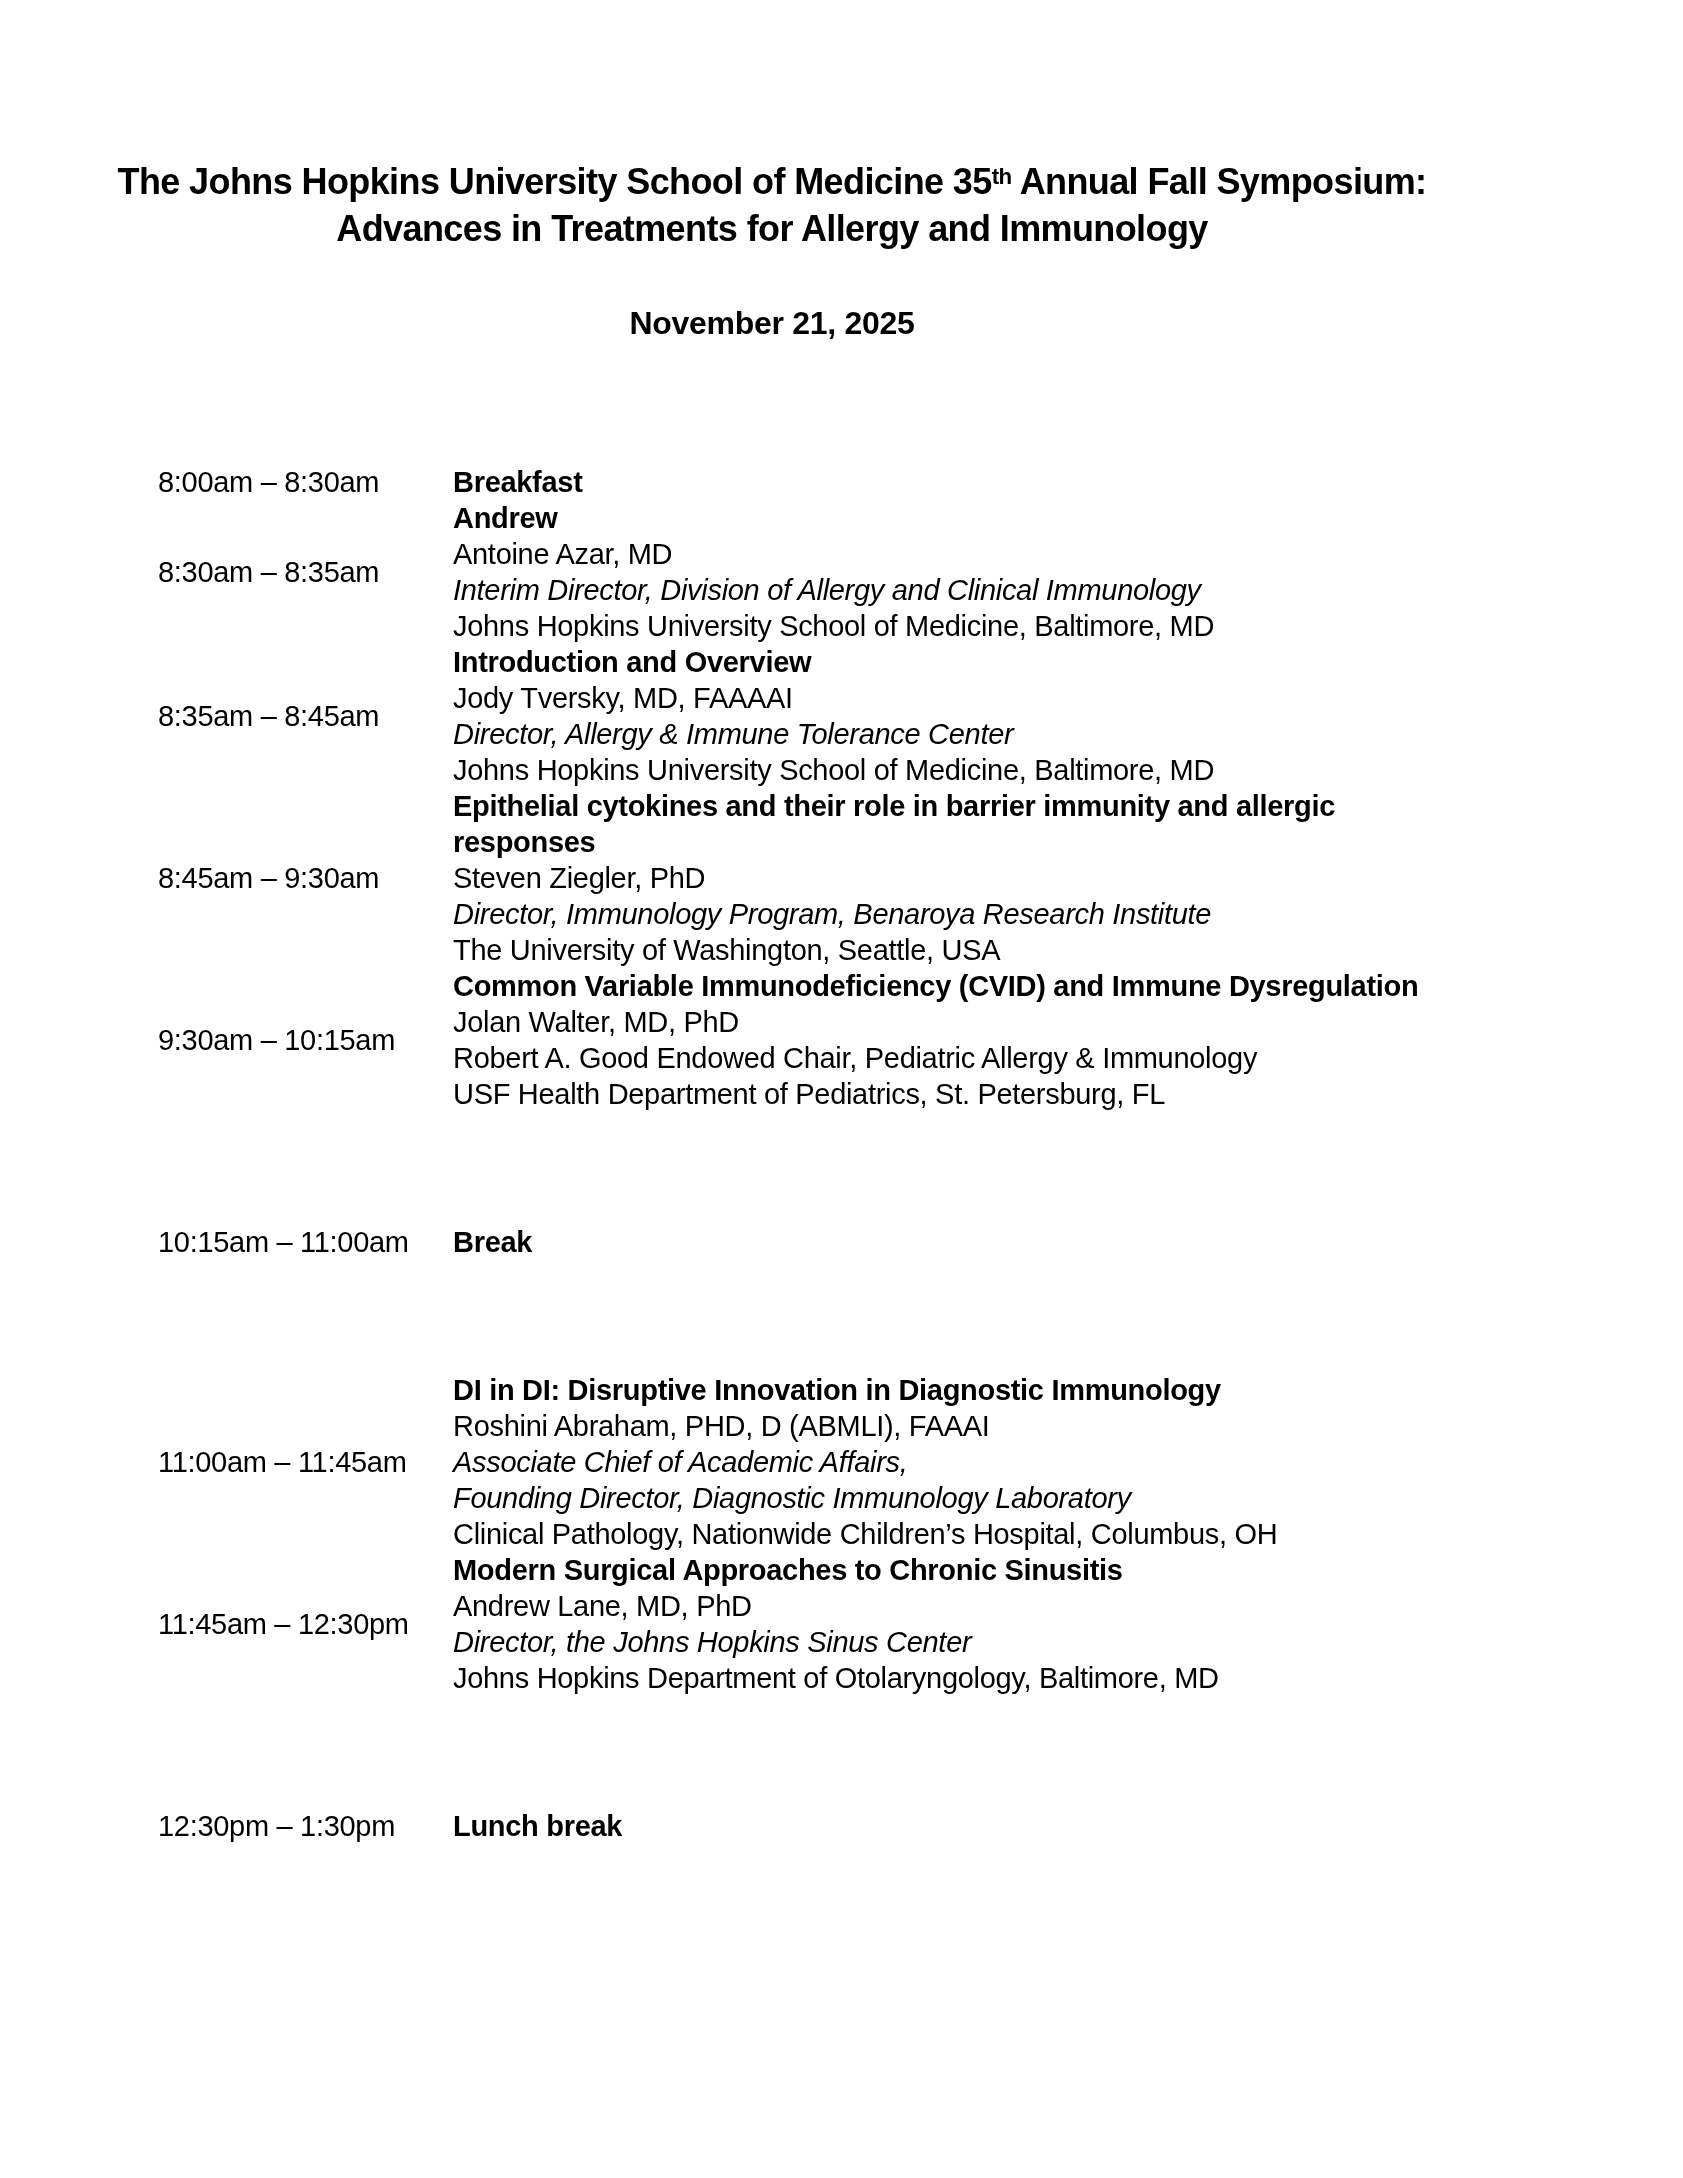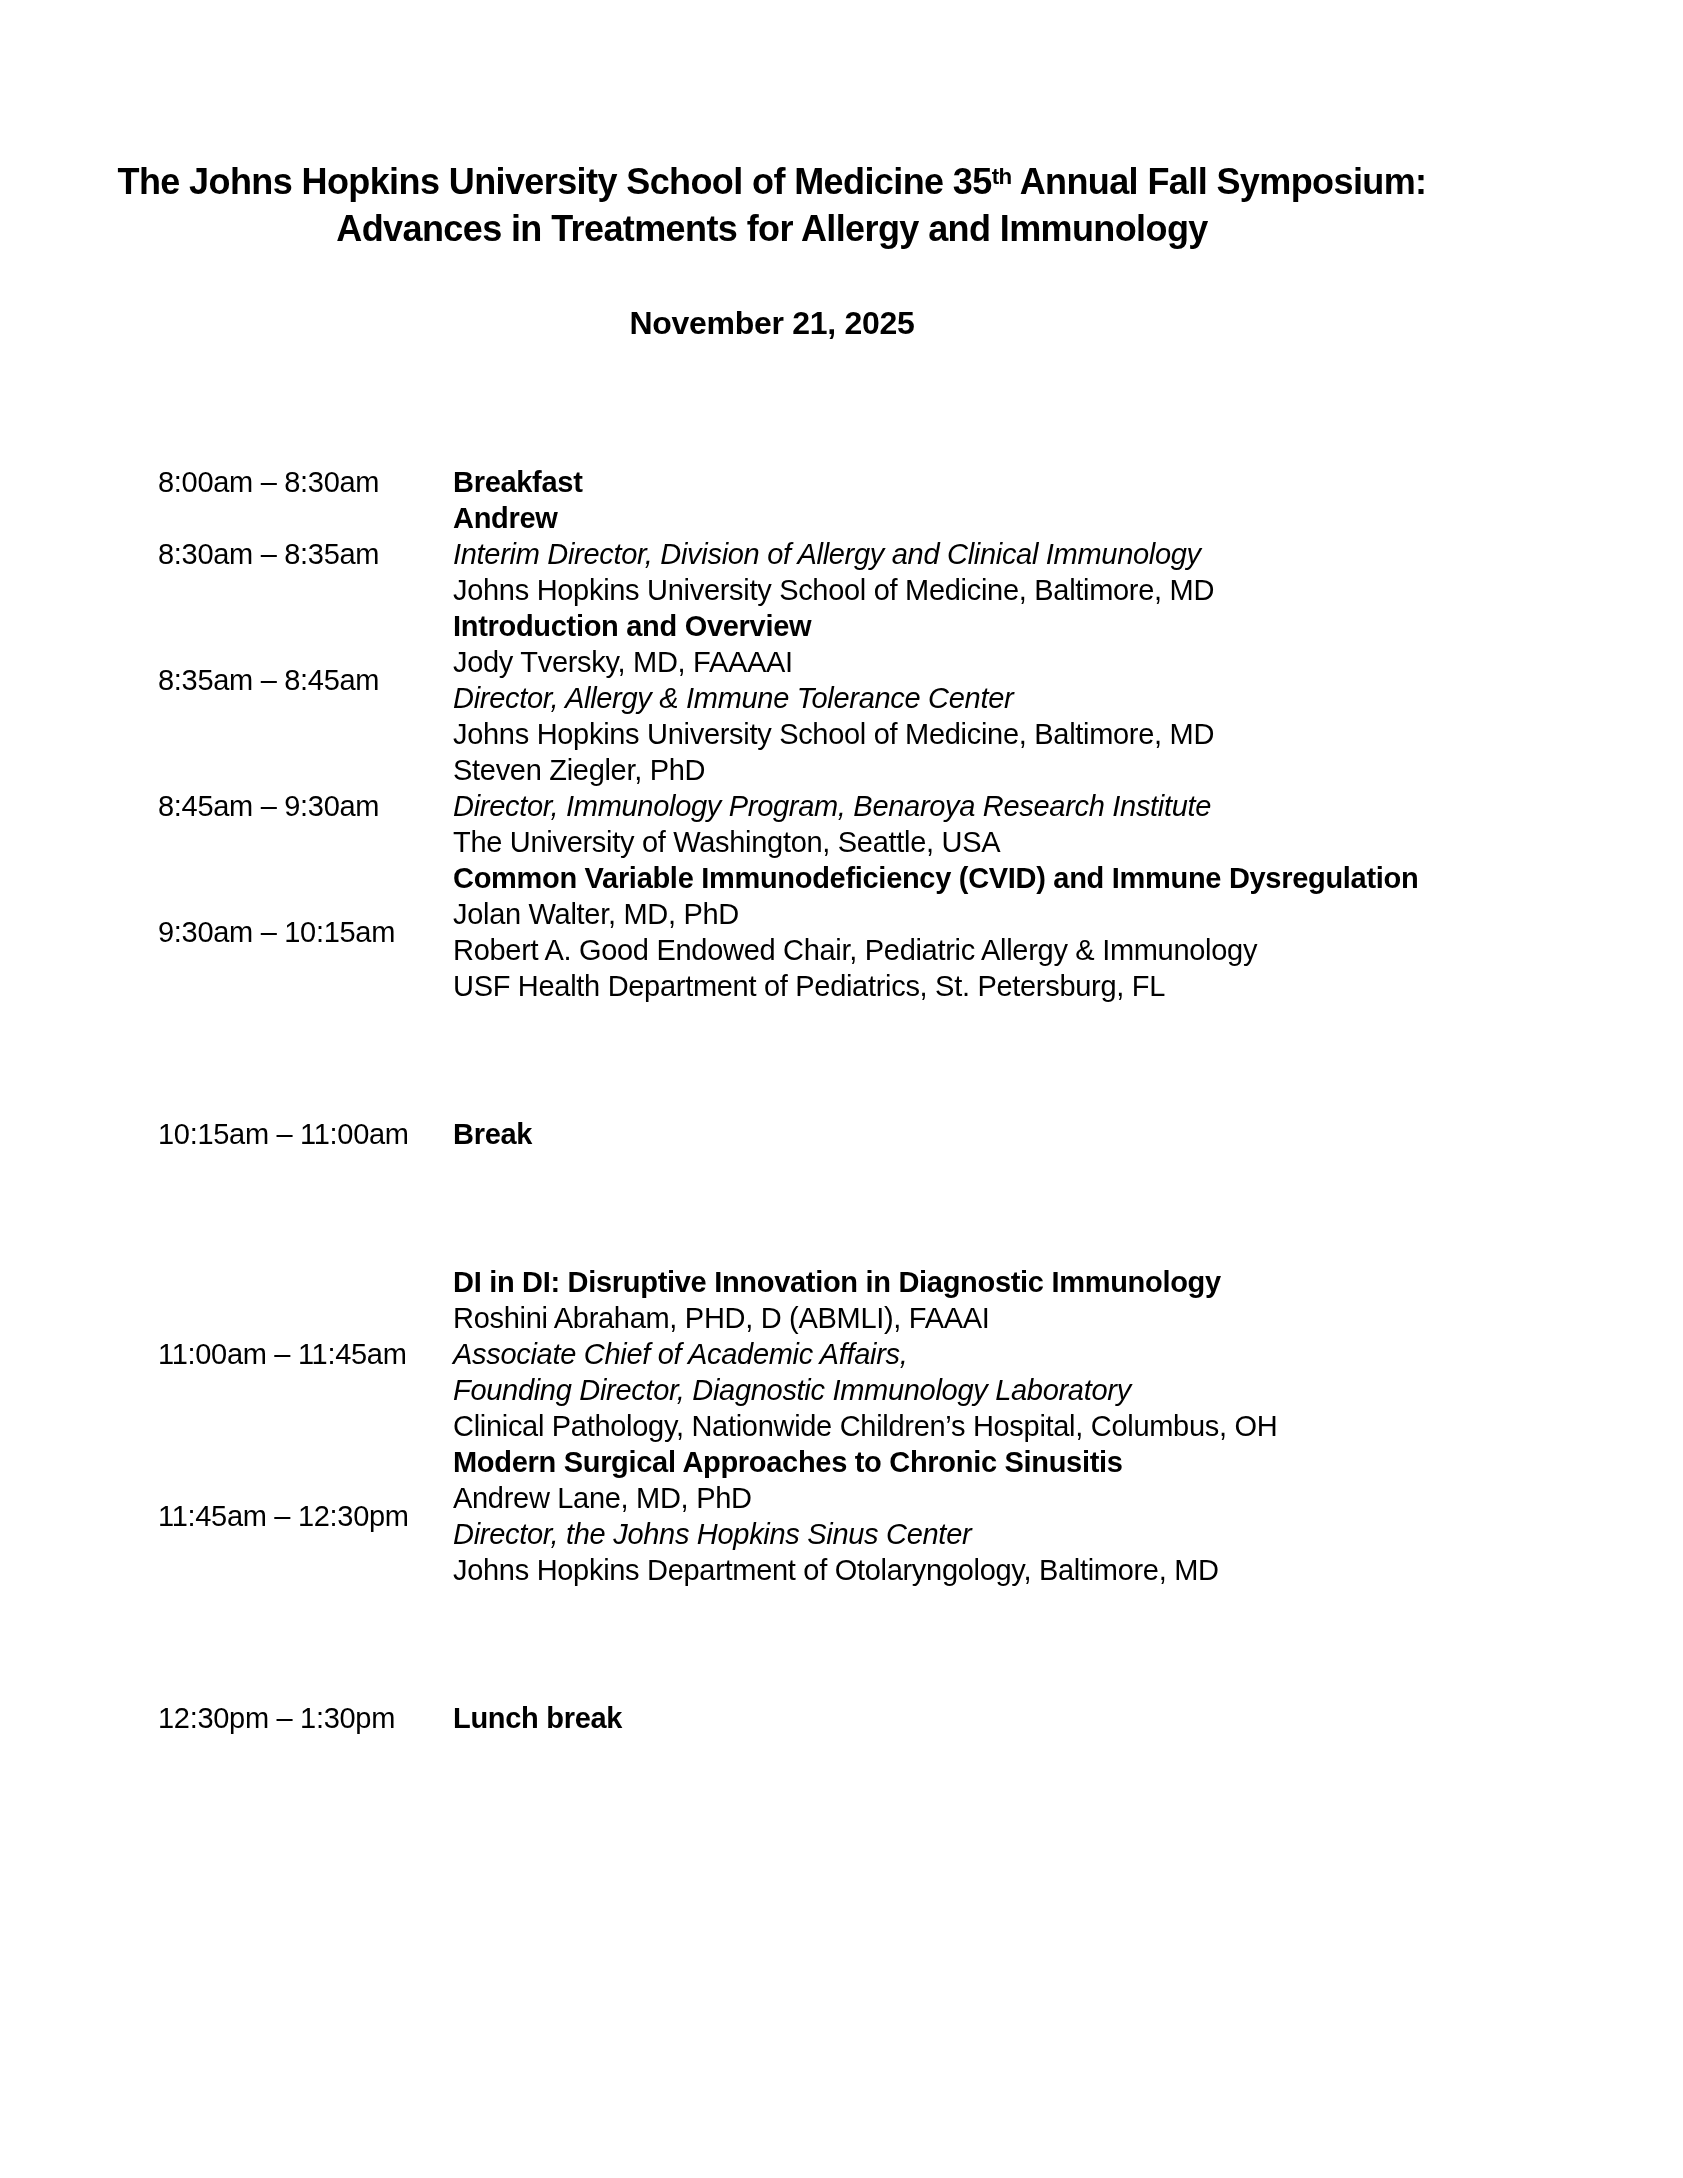--- a/index.html
+++ b/index.html
@@ -68,38 +68,40 @@
       <div class="session-time">8:00am – 8:30am</div>
       <div class="session-details">
         <div class="session-title">Breakfast</div>
       </div>
     </section>
 
     <section class="session">
       <div class="session-time">8:30am – 8:35am</div>
       <div class="session-details">
         <div class="session-title">Andrew</div>
+        <div class="session-line">Antoine Azar, MD</div>
         <div class="session-line line-italic">Interim Director, Division of Allergy and Clinical Immunology</div>
         <div class="session-line">Johns Hopkins University School of Medicine, Baltimore, MD</div>
       </div>
     </section>
 
     <section class="session">
       <div class="session-time">8:35am – 8:45am</div>
       <div class="session-details">
         <div class="session-title">Introduction and Overview</div>
         <div class="session-line">Jody Tversky, MD, FAAAAI</div>
         <div class="session-line line-italic">Director, Allergy &amp; Immune Tolerance Center</div>
         <div class="session-line">Johns Hopkins University School of Medicine, Baltimore, MD</div>
       </div>
     </section>
 
     <section class="session">
       <div class="session-time">8:45am – 9:30am</div>
       <div class="session-details">
+        <div class="session-title">Epithelial cytokines and their role in barrier immunity and allergic responses</div>
         <div class="session-line">Steven Ziegler, PhD</div>
         <div class="session-line line-italic">Director, Immunology Program, Benaroya Research Institute</div>
         <div class="session-line">The University of Washington, Seattle, USA</div>
       </div>
     </section>
 
     <section class="session">
       <div class="session-time">9:30am – 10:15am</div>
       <div class="session-details">
         <div class="session-title">Common Variable Immunodeficiency (CVID) and Immune Dysregulation</div>

